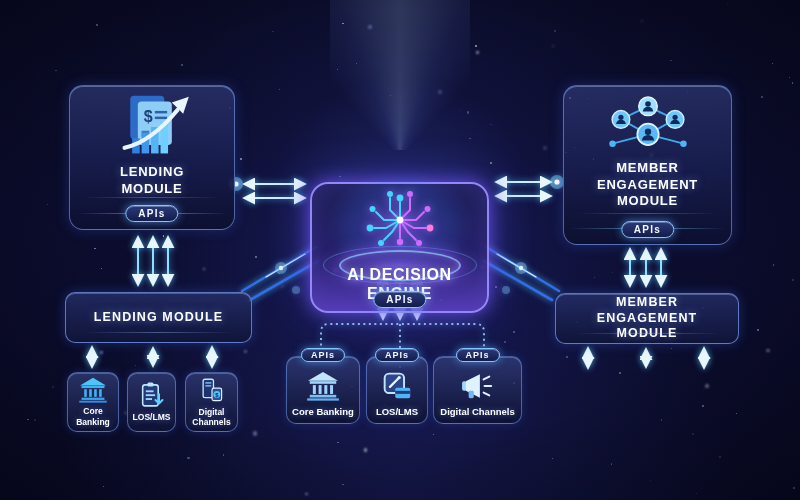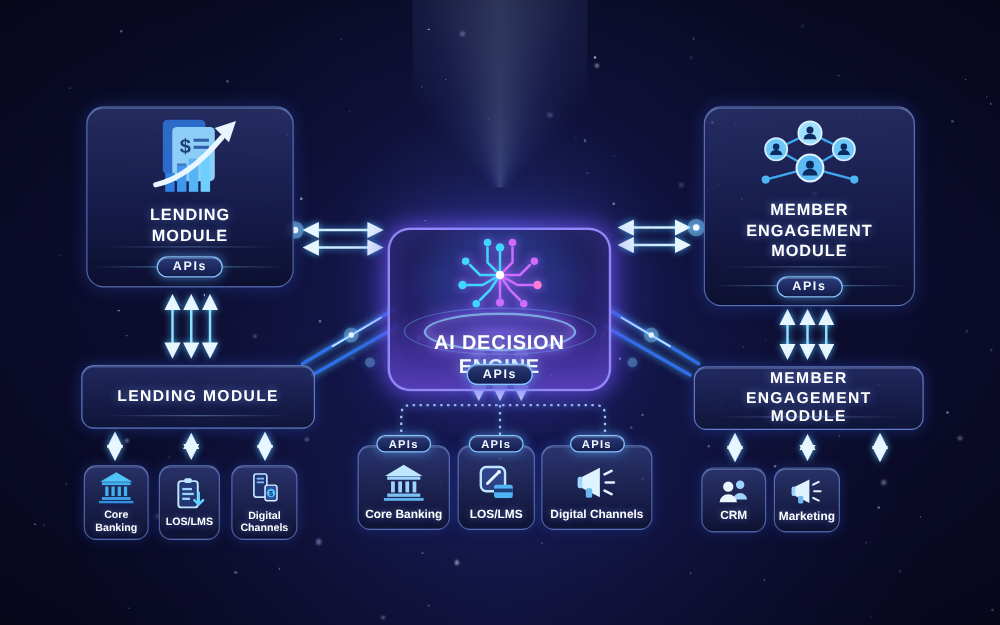--- a/index.html
+++ b/index.html
@@ -446,37 +446,15 @@
       <rect x="9" y="21" width="5.5" height="8" rx="1.5" fill="#6fb8f0"></rect>
       <g stroke="#dff2ff" stroke-width="2.2" stroke-linecap="round">
         <line x1="25" y1="9" x2="31" y2="6"></line>
           <line x1="26" y1="16" x2="33" y2="16"></line>
           <line x1="25" y1="23" x2="31" y2="26"></line>
       </g>
     </svg>
     <div class="sys-label lbl-s" style="margin-top:5px;">Digital Channels</div>
   </div>
 
-  <div class="sysbox" style="left:561px;top:374px;width:52px;height:52px;">
-    <svg width="30" height="22" viewBox="0 0 40 30">
-      <circle cx="27" cy="8" r="4.6" fill="#9fd4ff"></circle>
-        <path d="M19.5,24 a7.5,7 0 0 1 15,0 z" fill="#9fd4ff"></path>
-      <circle cx="14" cy="10" r="5.6" fill="#eaf6ff"></circle>
-        <path d="M4.5,27 a9.5,8.6 0 0 1 19,0 z" fill="#eaf6ff"></path>
-    </svg>
-    <div class="sys-label lbl-s">CRM</div>
-  </div>
-  <div class="sysbox" style="left:619px;top:374px;width:53px;height:52px;">
-    <svg width="30" height="24" viewBox="0 0 38 32">
-      <rect x="2" y="11" width="5" height="10" rx="2" fill="#9fd4ff"></rect>
-      <polygon points="6,11 21,3.5 21,28.5 6,21" fill="#dff2ff"></polygon>
-      <rect x="9" y="21" width="5.5" height="8" rx="1.5" fill="#6fb8f0"></rect>
-      <g stroke="#dff2ff" stroke-width="2.2" stroke-linecap="round">
-        <line x1="25" y1="9" x2="31" y2="6"></line>
-          <line x1="26" y1="16" x2="33" y2="16"></line>
-          <line x1="25" y1="23" x2="31" y2="26"></line>
-      </g>
-    </svg>
-    <div class="sys-label lbl-s">Marketing</div>
-  </div>
 
   <div class="vignette"></div>
 </div>
 
 </body></html>

